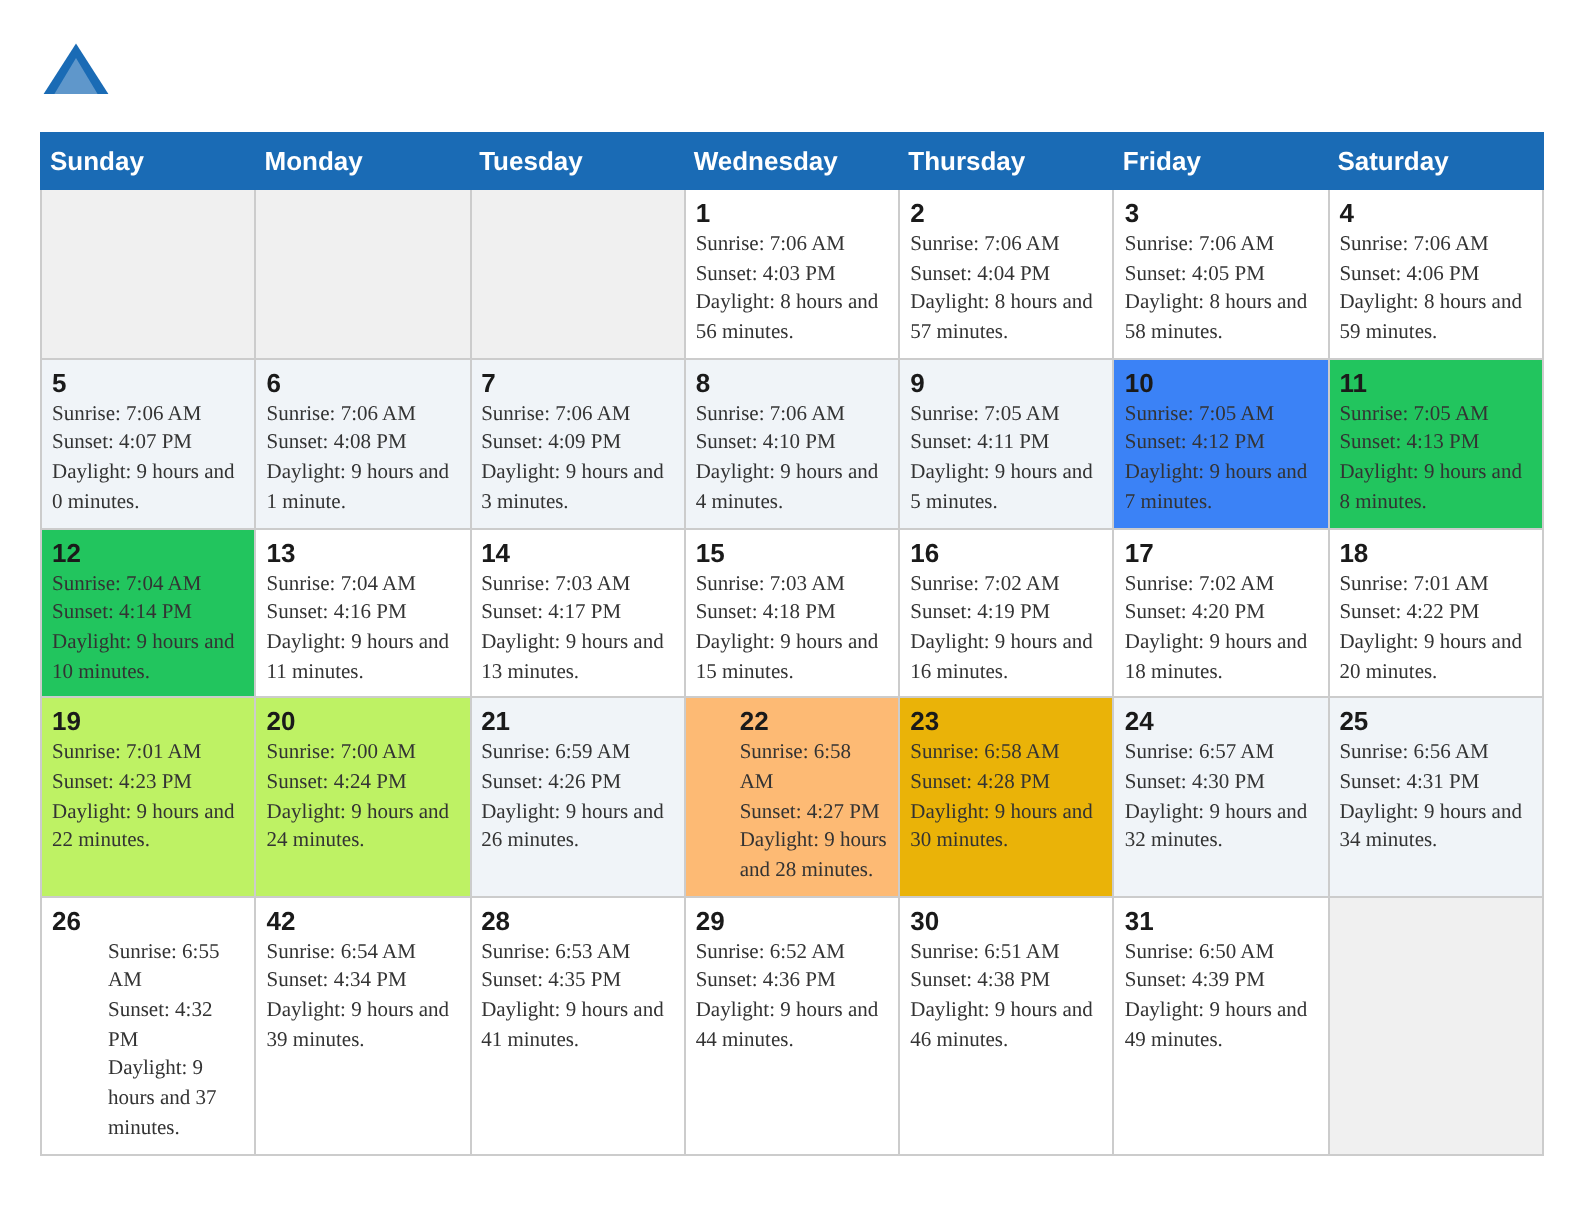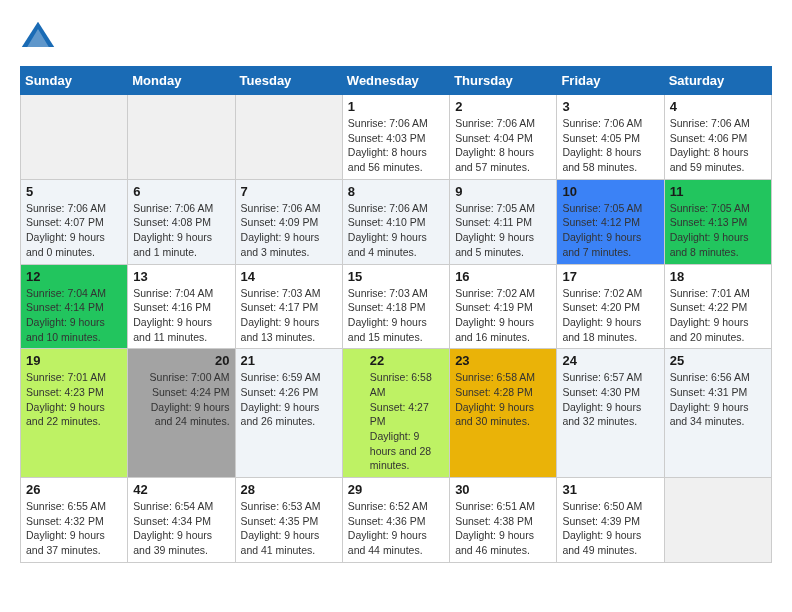--- a/index.html
+++ b/index.html
@@ -68,20 +68,21 @@
       font-size: 13px;
       font-weight: bold;
       color: #1a1a1a;
       display: block;
       margin-bottom: 2px;
     }
     .day-info {
       color: #333;
       font-size: 10.5px;
       line-height: 1.4;
+      font-family: Liberation Serif, serif;
     }
     tbody tr:nth-child(odd) td {
       background: #f9f9f9;
     }
     tbody tr:nth-child(even) td {
       background: #fff;
     }
     td.empty { background: #f0f0f0 !important; }
   </style>
 </head>
@@ -234,33 +235,33 @@
 Daylight: 9 hours and 20 minutes.</div>
         </td>
       </tr>
       <tr>
         <td style="background: #bef264;">
           <span class="day-num">19</span>
           <div class="day-info" style="white-space: pre-line;">Sunrise: 7:01 AM
 Sunset: 4:23 PM
 Daylight: 9 hours and 22 minutes.</div>
         </td>
-        <td style="background: #a3a3a3; text-align: right;">
+        <td style="background: #bef264;">
           <span class="day-num">20</span>
           <div class="day-info" style="white-space: pre-line;">Sunrise: 7:00 AM
 Sunset: 4:24 PM
 Daylight: 9 hours and 24 minutes.</div>
         </td>
         <td style="background: rgb(240, 244, 248);">
           <span class="day-num">21</span>
           <div class="day-info" style="white-space: pre-line;">Sunrise: 6:59 AM
 Sunset: 4:26 PM
 Daylight: 9 hours and 26 minutes.</div>
         </td>
-        <td style="background: #bef264; padding-left: 27px;">
+        <td style="background: #fdba74; padding-left: 27px;">
           <span class="day-num">22</span>
           <div class="day-info" style="white-space: pre-line;">Sunrise: 6:58 AM
 Sunset: 4:27 PM
 Daylight: 9 hours and 28 minutes.</div>
         </td>
         <td style="background: #eab308;">
           <span class="day-num">23</span>
           <div class="day-info" style="white-space: pre-line;">Sunrise: 6:58 AM
 Sunset: 4:28 PM
 Daylight: 9 hours and 30 minutes.</div>
@@ -274,21 +275,21 @@
         <td style="background: rgb(240, 244, 248);">
           <span class="day-num">25</span>
           <div class="day-info" style="white-space: pre-line;">Sunrise: 6:56 AM
 Sunset: 4:31 PM
 Daylight: 9 hours and 34 minutes.</div>
         </td>
       </tr>
       <tr>
         <td style="background: rgb(255, 255, 255);">
           <span class="day-num">26</span>
-          <div class="day-info" style="white-space: pre-line;">Sunrise: 6:55 AM
+          <div class="day-info" style="white-space: pre-line; margin-left: 28px;">Sunrise: 6:55 AM
 Sunset: 4:32 PM
 Daylight: 9 hours and 37 minutes.</div>
         </td>
         <td style="background: rgb(255, 255, 255);">
           <span class="day-num">42</span>
           <div class="day-info" style="white-space: pre-line;">Sunrise: 6:54 AM
 Sunset: 4:34 PM
 Daylight: 9 hours and 39 minutes.</div>
         </td>
         <td style="background: rgb(255, 255, 255);">

